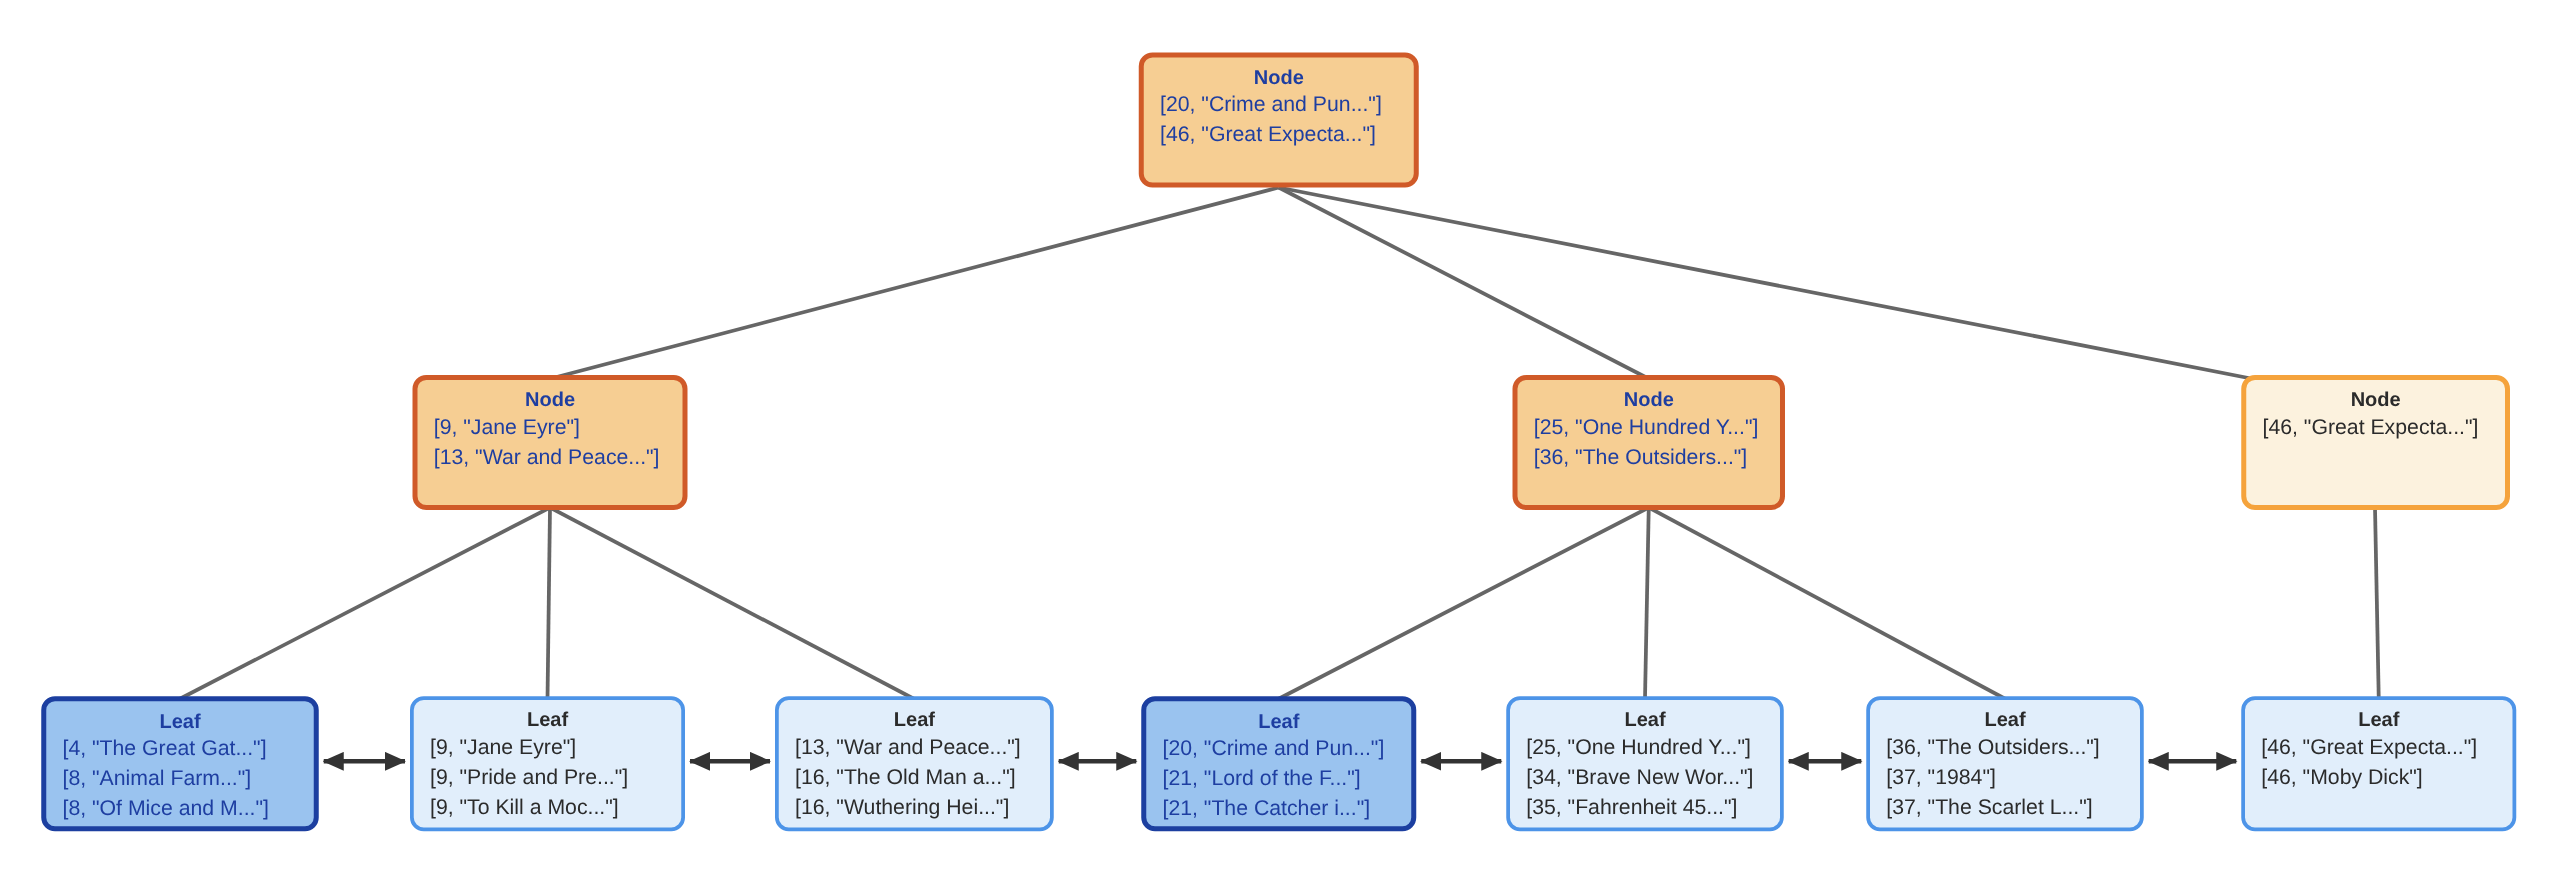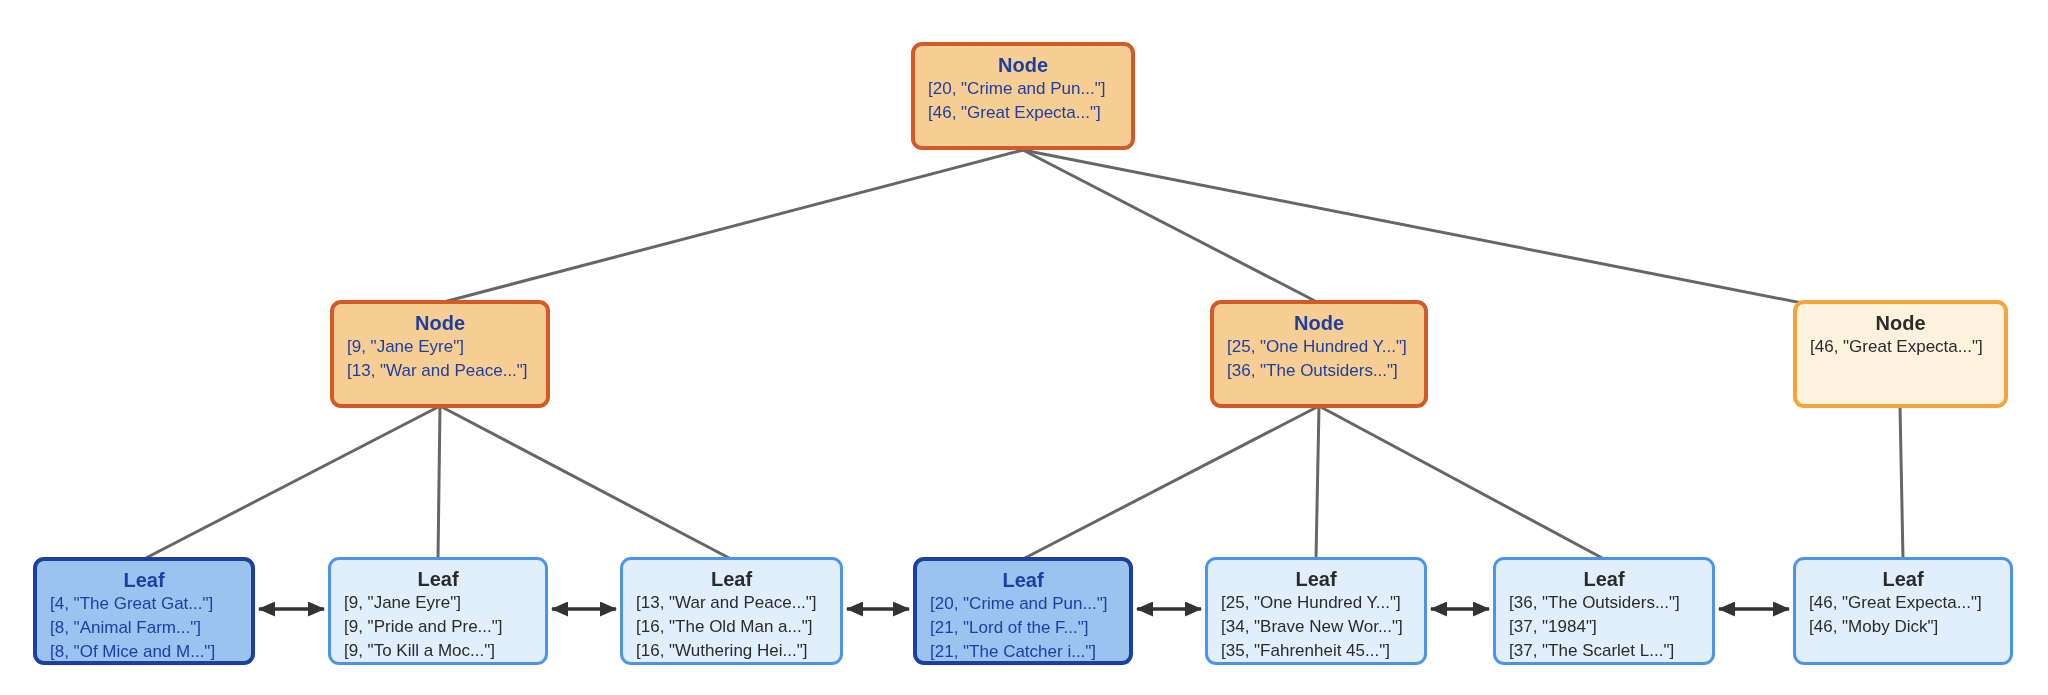--- a/index.html
+++ b/index.html
@@ -20,21 +20,21 @@
 
   .box {
     position: absolute;
     width: 222px; height: 108px;
     border-radius: 11px;
     box-sizing: border-box;
   }
   .box .title {
     text-align: center;
     font-weight: bold;
-    font-size: 20px;
+    font-size: 16px;
     padding-top: 8px;
   }
   .box .entry {
     text-align: left;
     font-size: 17px;
     line-height: 24px;
     padding-left: 13px;
     white-space: nowrap;
   }
   .node {

